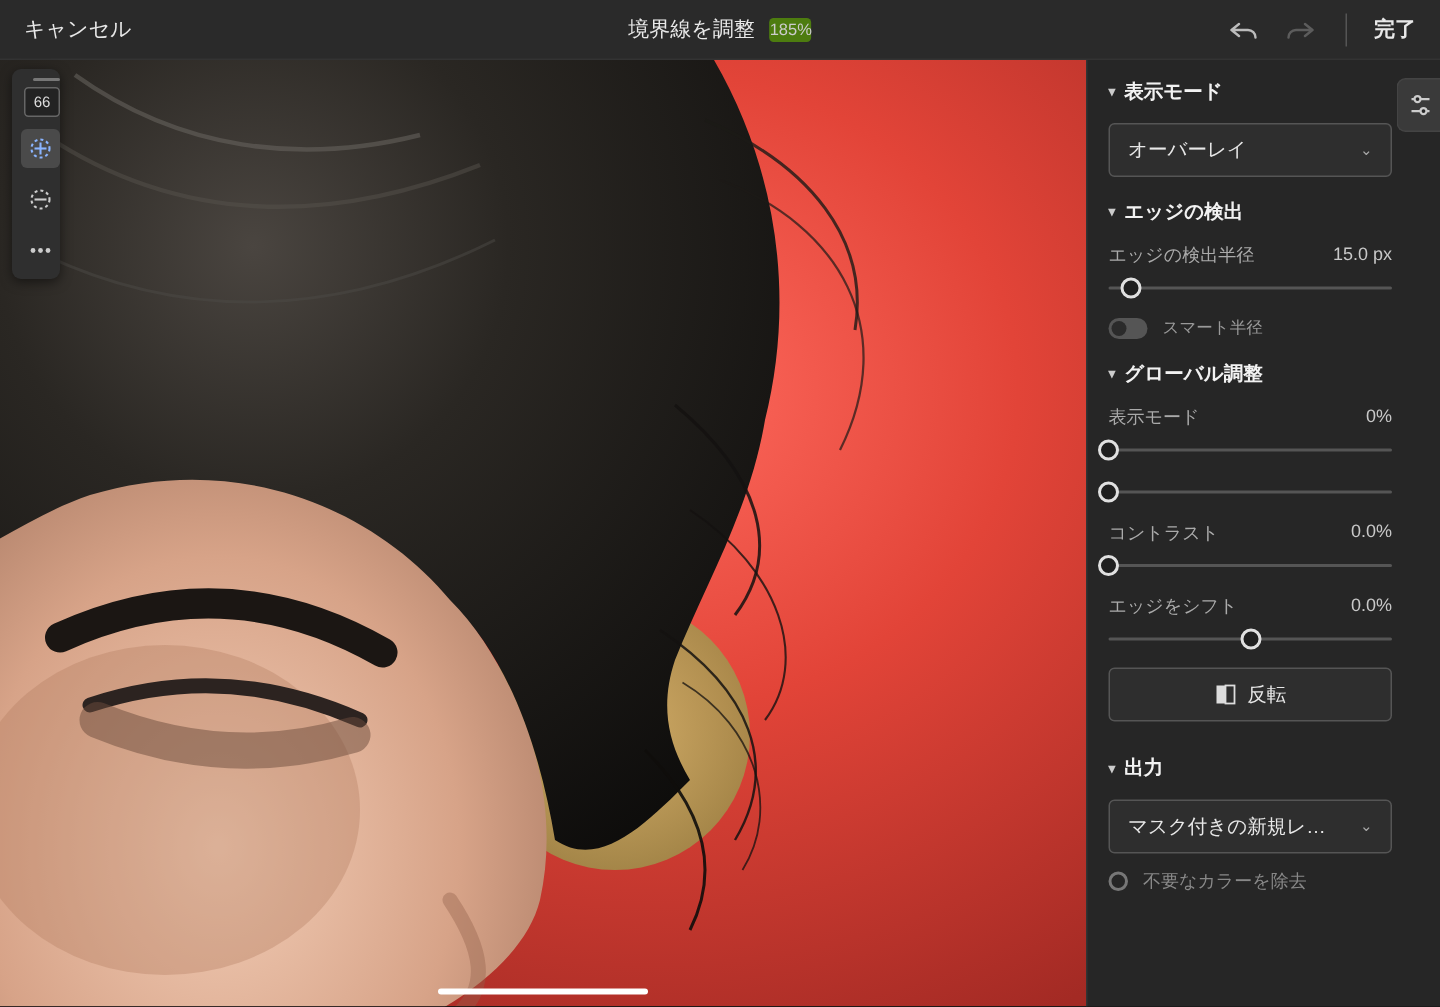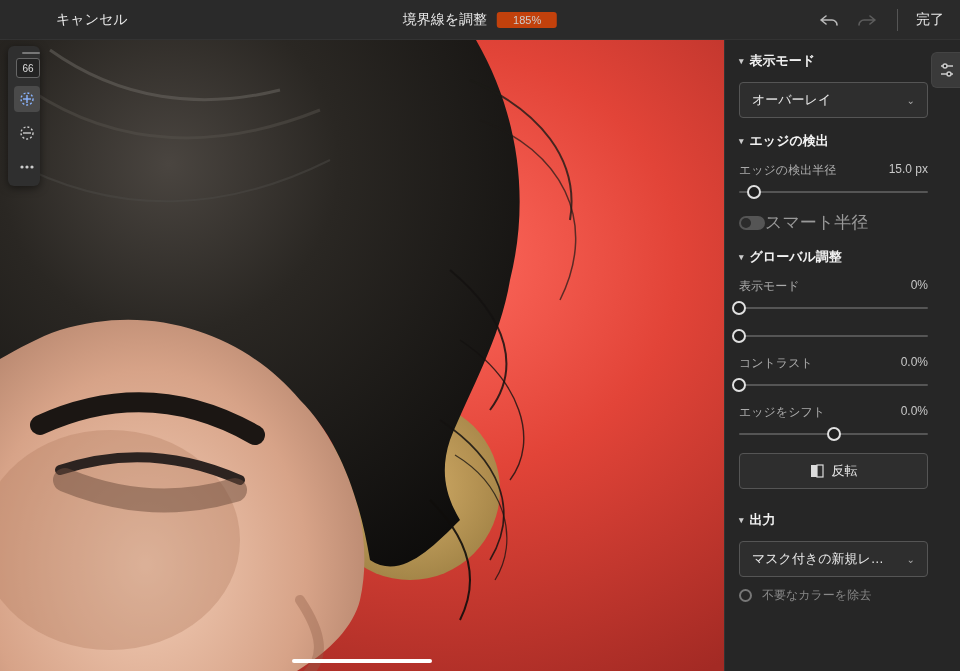--- a/index.html
+++ b/index.html
@@ -16,33 +16,33 @@
   
   .topbar {
     height: 40px;
     display: flex;
     align-items: center;
     padding: 0 16px;
     background: #2a2a2a;
     border-bottom: 1px solid #333;
     position: relative;
   }
-  .topbar .left { flex: 0 0 auto; margin-left: 40px; }
+  .topbar .left { flex: 0 0 auto; }
   .topbar .center {
     position:absolute; left:50%; top:50%; transform:translate(-50%,-50%);
     display:flex; align-items:center; gap:10px;
   }
   .topbar .right {
     margin-left:auto;
-    display:flex; align-items:center; gap:14px;
+    display:flex; align-items:center; gap:14px;font-weight:bold;
   }
   .topbar .btn-text { color:#e8e8e8; cursor:pointer; font-size:14px; }
   .topbar .zoom-chip {
-    background:#c2410c; color:#ccc; font-size:11px;
-    padding:2px 16px; border-radius:3px;
+    background:#4d7c0f; color:#ccc; font-size:11px;
+    padding:2px 0; border-radius:3px;
   }
   .topbar .title { font-size:14px; color:#e8e8e8; }
   .topbar .icon-btn {
     width:24px; height:24px; display:flex;
     align-items:center; justify-content:center;
     color:#bbb; cursor:pointer;
   }
   .topbar .icon-btn.disabled { opacity:.35; cursor:default; }
   .topbar .divider { width:1px; height:22px; background:#555; margin:0 4px; }
 
@@ -171,23 +171,23 @@
     border-radius:50%;
     background:#1f1f1f;
     border:2px solid #e0e0e0;
   }
   .slider[data-pos="0"]   .thumb { left:0%; }
   .slider[data-pos="8"]   .thumb { left:8%; }
   .slider[data-pos="50"]  .thumb { left:50%; }
 
   
   .toggle-row {
-    display:flex; align-items:center; 
+    display:flex; align-items:center; gap:10px;
     margin-top:2px;
-    color:#999; font-size:17px;
+    color:#999; font-size:11px;
   }
   .toggle {
     width:26px; height:14px; border-radius:7px;
     background:#555; position:relative;
     cursor:pointer;
   }
   .toggle .knob {
     position:absolute; top:2px; left:2px;
     width:10px; height:10px; border-radius:50%;
     background:#2b2b2b;

